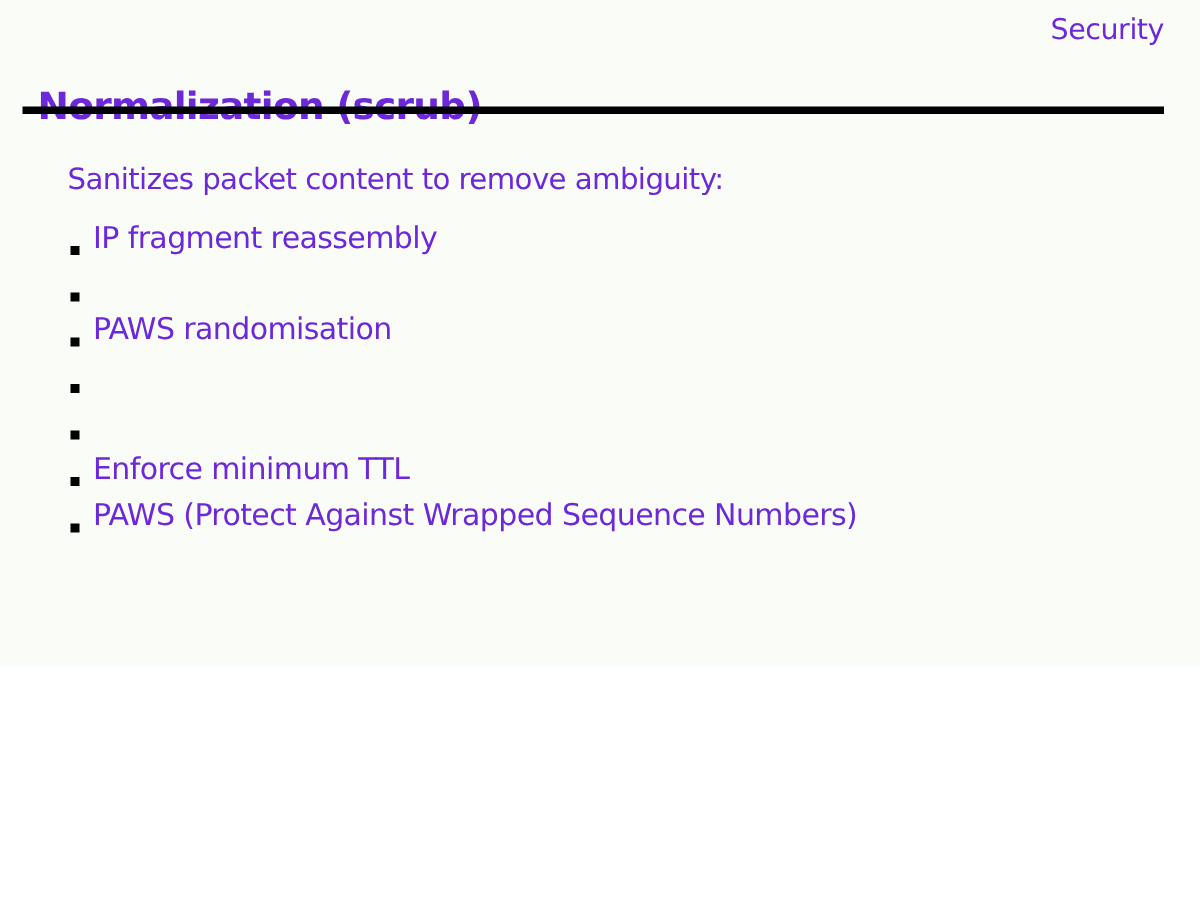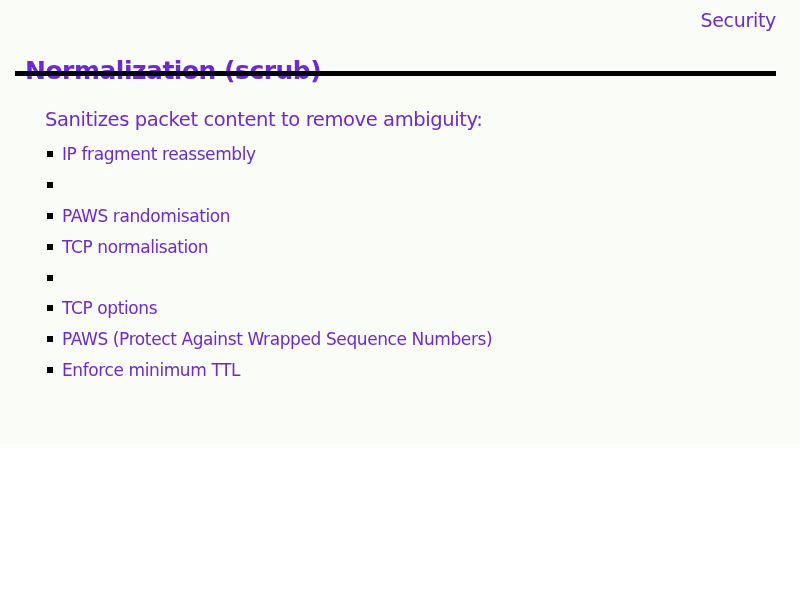--- a/index.html
+++ b/index.html
@@ -50,23 +50,23 @@
   .bullet-list {
     position: absolute;
     top: 139px;
     left: 47px;
     margin: 0;
     padding: 0;
     list-style: none;
   }
   .bullet-list li {
     display: flex;
-    align-items: center;
+    align-items: flex-end;
     height: 30.8px;
-    font-size: 17px;
+    font-size: 20px;
     letter-spacing: -0.4px;
     white-space: nowrap;
   }
   .bullet-square {
     display: inline-block;
     width: 6px;
     height: 6px;
     background: #000000;
     margin-right: 9px;
     flex: 0 0 auto;
@@ -92,32 +92,27 @@
     </li>
     <li>
       <span class="bullet-square"></span>
     </li>
     <li>
       <span class="bullet-square"></span>
       <span>PAWS randomisation</span>
     </li>
     <li>
       <span class="bullet-square"></span>
-      <span>TCP normalisation</span>
     </li>
     <li>
       <span class="bullet-square"></span>
     </li>
     <li>
       <span class="bullet-square"></span>
-      <span>TCP options</span>
+      <span>Enforce minimum TTL</span>
     </li>
     <li>
       <span class="bullet-square"></span>
       <span>PAWS (Protect Against Wrapped Sequence Numbers)</span>
-    </li>
-    <li>
-      <span class="bullet-square"></span>
-      <span>Enforce minimum TTL</span>
     </li>
   </ul>
 
 </div>
 
 </body></html>

